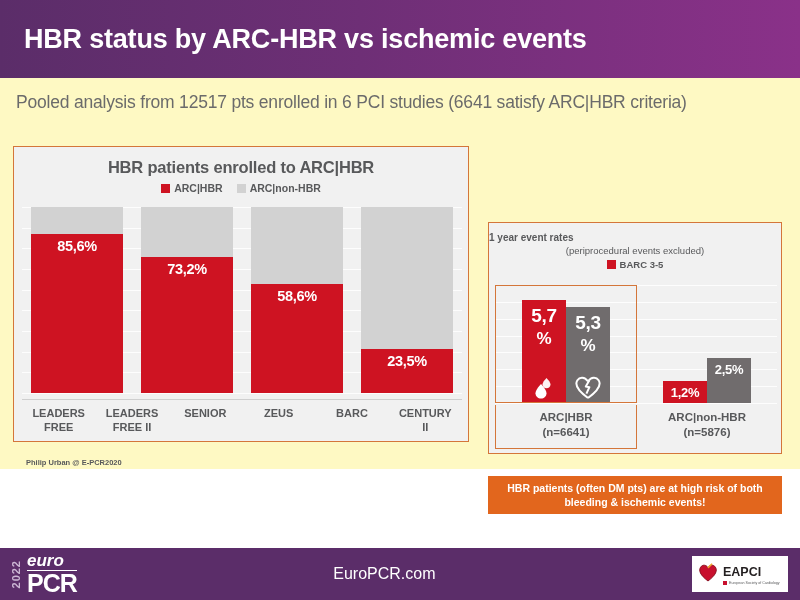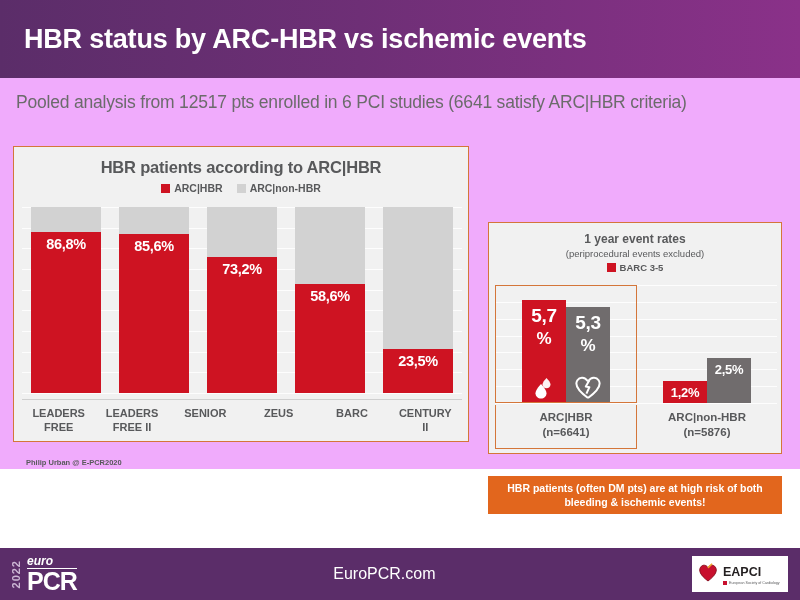--- a/index.html
+++ b/index.html
@@ -2,21 +2,21 @@
 <html><head>
 <meta charset="utf-8">
 <style>
   * { box-sizing: border-box; margin: 0; padding: 0; }
   html, body {
     width: 800px; height: 600px;
     font-family: "Liberation Sans", sans-serif;
     background: #ffffff;
     overflow: hidden;
   }
-  #slide { position: relative; width: 800px; height: 469px; background: #f0abfc; }
+  #slide { position: relative; width: 800px; height: 469px; background: #fef9c3; }
 
   
   .header {
     position: absolute; left: 0; top: 0; width: 800px; height: 78px;
     background: linear-gradient(90deg, #5b2d69 0%, #6e2f76 45%, #8a3189 100%);
     display: flex; align-items: center;
   }
   .header-title {
     color: #fff; font-size: 27px; font-weight: bold;
     letter-spacing: -0.2px; padding-left: 24px;
@@ -85,21 +85,21 @@
     font-size: 7.5px; font-weight: bold; color: #58595b;
   }
 
   
   .right-panel {
     position: absolute; left: 488px; top: 222px;
     width: 294px; height: 232px;
     background: #f1f1f1; border: 1.6px solid #d4763a;
   }
   .rp-title {
-    text-align: center; font-size: 12px; font-weight: bold;
+    text-align: left; font-size: 10px; font-weight: bold;
     color: #58595b; padding-top: 9px;
   }
   .rp-sub {
     text-align: center; font-size: 9.5px; color: #58595b; margin-top: 2px;
   }
   .rp-legend { display: flex; justify-content: center;
     align-items: center; gap: 4px; margin-top: 3px; }
   .rp-legend .lg-item { font-size: 9.5px; }
 
   .rp-plot {
@@ -151,21 +151,21 @@
   .footer {
     position: absolute; left: 0; top: 548px; width: 800px; height: 52px;
     background: #5b2d69; display: flex; align-items: center;
   }
   .year-mark {
     writing-mode: vertical-rl; transform: rotate(180deg);
     color: #cbb6d4; font-size: 11px; font-weight: bold;
     margin-left: 10px; letter-spacing: 1px;
   }
   .pcr-logo { margin-left: 5px; color: #fff; line-height: 1; }
-  .pcr-euro { font-size: 12px; font-style: italic; font-weight: bold;
+  .pcr-euro { font-size: 17px; font-style: italic; font-weight: bold;
     border-bottom: 1px solid #fff; padding-bottom: 1px; }
   .pcr-main { font-size: 25px; font-weight: bold; letter-spacing: -1px; }
   .footer-center {
     flex: 1; text-align: center; color: #fff; font-size: 16px;
   }
   .eapci {
     background: #fff; width: 96px; height: 36px; margin-right: 12px;
     display: flex; align-items: center; gap: 5px; padding: 0 6px;
   }
   .eapci-text { line-height: 1.05; }
@@ -179,21 +179,21 @@
 
 <div id="slide">
 
   <div class="header">
     <div class="header-title">HBR status by ARC-HBR vs ischemic events</div>
   </div>
 
   <div class="subtitle">Pooled analysis from 12517 pts enrolled in 6 PCI studies (6641 satisfy ARC|HBR criteria)</div>
 
   <div class="left-panel">
-    <div class="lp-title">HBR patients according to ARC|HBR</div>
+    <div class="lp-title">HBR patients enrolled to ARC|HBR</div>
     <div class="lp-legend">
       <div class="lg-item">
         <span class="lg-swatch" style="background:#ce1322"></span>
         <span>ARC|HBR</span>
       </div>
       <div class="lg-item">
         <span class="lg-swatch" style="background:#d2d2d2"></span>
         <span>ARC|non-HBR</span>
       </div>
     </div>
@@ -205,27 +205,20 @@
           <div class="gridline" style="top: 22.2222%;"></div>
           <div class="gridline" style="top: 33.3333%;"></div>
           <div class="gridline" style="top: 44.4444%;"></div>
           <div class="gridline" style="top: 55.5556%;"></div>
           <div class="gridline" style="top: 66.6667%;"></div>
           <div class="gridline" style="top: 77.7778%;"></div>
           <div class="gridline" style="top: 88.8889%;"></div>
           <div class="gridline" style="top: 100%;"></div>
         </div>
       <div class="bars-row" id="left-bars">
-          <div class="bar-slot">
-            <div class="stack">
-              <div class="stack-red" style="height: 86.8%; background: rgb(206, 19, 34);">
-                <div class="bar-value">86,8%</div>
-              </div>
-            </div>
-          </div>
           <div class="bar-slot">
             <div class="stack">
               <div class="stack-red" style="height: 85.6%; background: rgb(206, 19, 34);">
                 <div class="bar-value">85,6%</div>
               </div>
             </div>
           </div>
           <div class="bar-slot">
             <div class="stack">
               <div class="stack-red" style="height: 73.2%; background: rgb(206, 19, 34);">

